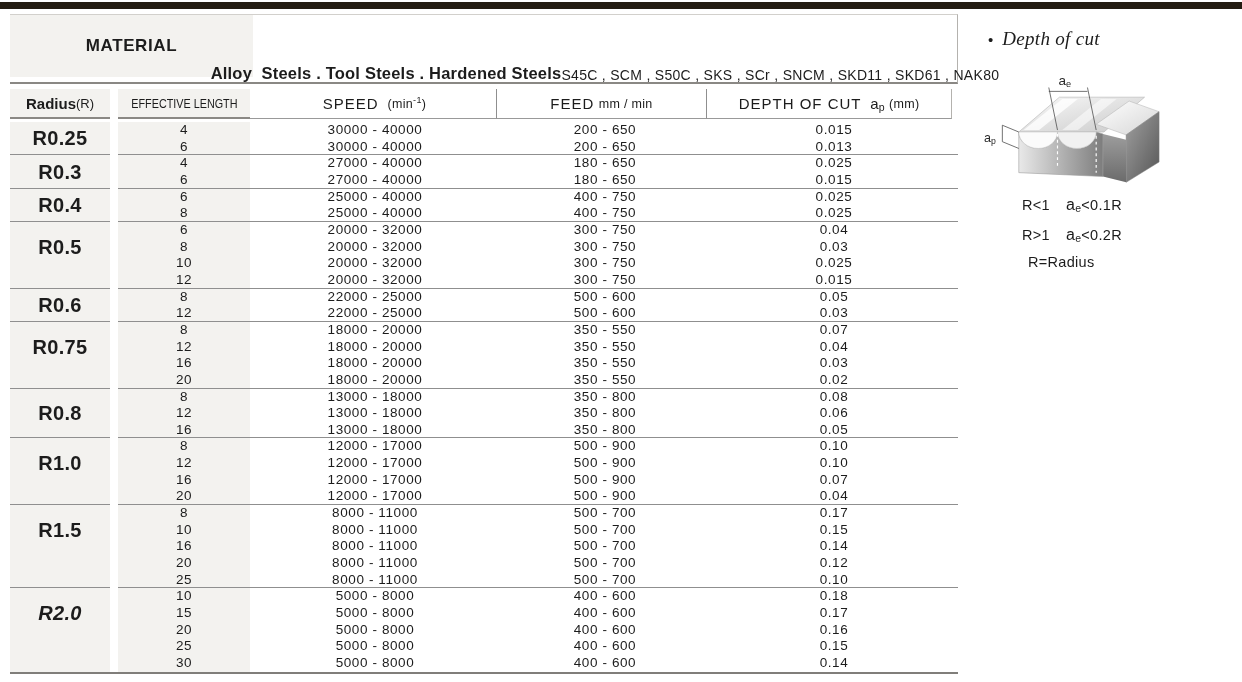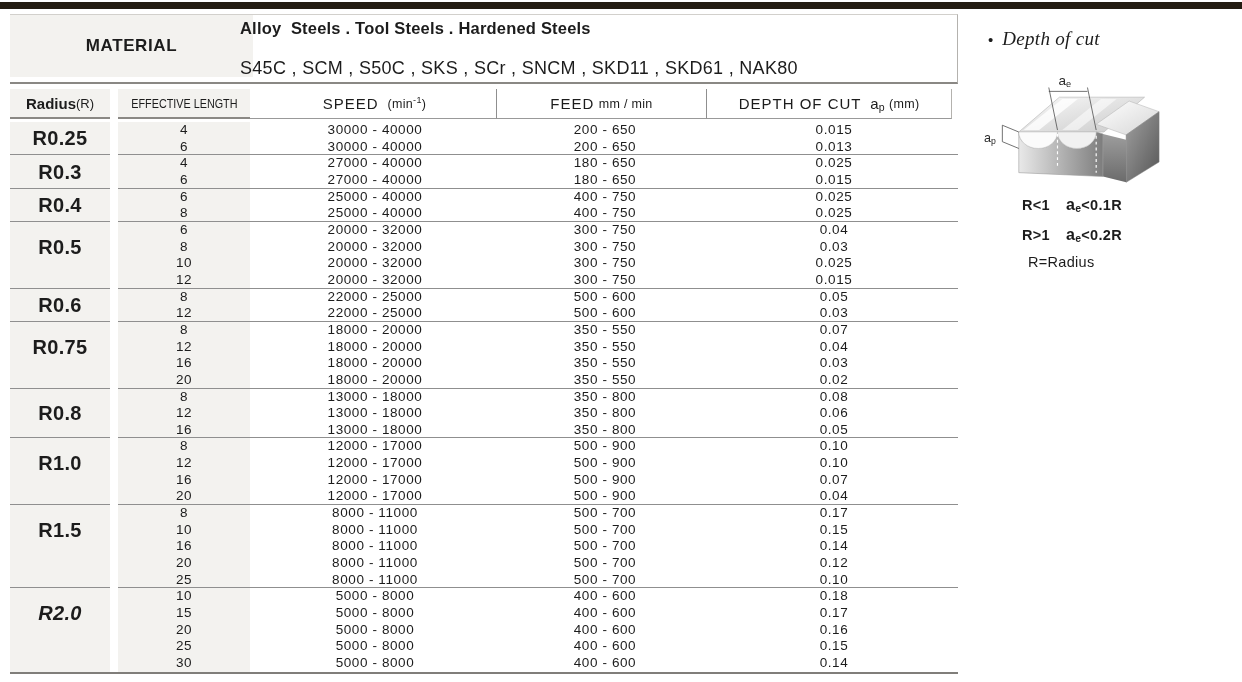--- a/index.html
+++ b/index.html
@@ -7,24 +7,24 @@
           font-family:"Liberation Sans",sans-serif;color:#1c1c1c;}
   .topbar{position:absolute;left:0;top:2px;width:1242px;height:7px;background:#241c12;}
 
   
   .table-area{position:absolute;left:10px;top:14px;width:948px;}
   .mat-row{position:relative;height:70px;border-top:1px solid #d2d0cc;border-right:1px solid #b4b2ae;
            border-bottom:2px solid #8a8884;box-sizing:border-box;}
   .mat-cell{position:absolute;left:0;top:0;width:243px;height:62px;background:#f3f2ef;
             display:flex;align-items:center;justify-content:center;
             font-size:17px;font-weight:bold;letter-spacing:.6px;}
-  .mat-info{position:absolute;left:230px;right:0;top:0;height:68px;display:flex;flex-direction:column;
-            align-items:flex-start;justify-content:center;}
+  .mat-info{position:absolute;left:243px;right:0;top:0;height:68px;display:flex;flex-direction:row;
+            align-items:flex-end;justify-content:center;}
   .mat-line1{font-size:16.5px;font-weight:bold;white-space:pre;letter-spacing:.2px;}
-  .mat-line2{font-size:18px;margin-top:20px;letter-spacing:.3px;white-space:pre;}
+  .mat-line2{font-size:14px;margin-top:20px;letter-spacing:.3px;white-space:pre;}
 
   .col-headers{position:relative;margin-top:5px;height:30px;display:flex;box-sizing:border-box;}
   .ch{display:flex;align-items:center;justify-content:center;box-sizing:border-box;white-space:pre;}
   .ch-radius{width:100px;background:#f3f2ef;border-bottom:2px solid #8a8884;font-size:15px;}
   .ch-gap1{width:8px;}
   .ch-length{width:132px;background:#f3f2ef;border-bottom:2px solid #8a8884;}
   .ch-length .cond{display:inline-block;transform:scaleX(.8);font-size:13.5px;letter-spacing:0;}
   .ch-gap2{width:3px;border-bottom:1px solid #999;}
   .ch-speed{width:244px;border-right:1px solid #8f8f8f;border-bottom:1px solid #999;}
   .ch-feed{width:210px;border-right:1px solid #8f8f8f;border-bottom:1px solid #999;}
@@ -52,21 +52,21 @@
   .grp:not(:first-child) .g-fed,
   .grp:not(:first-child) .g-dep{box-shadow:0 -1px 0 #8f8f8f;}
   .ln{height:16.67px;line-height:16.67px;text-align:center;font-size:13.5px;letter-spacing:.6px;white-space:pre;}
   .rlabel{font-weight:bold;font-size:20px;text-align:center;line-height:16.67px;letter-spacing:.3px;}
 
   
   .side-title{position:absolute;left:988px;top:28px;display:flex;align-items:center;}
   .side-bullet{font-size:15px;margin-right:9px;}
   .side-title-text{font-family:"Liberation Serif",serif;font-style:italic;font-size:19px;letter-spacing:.3px;}
   .doc-svg{position:absolute;left:983px;top:70px;}
-  .note{position:absolute;left:1022px;font-size:14.5px;letter-spacing:.3px;white-space:pre;font-weight:bold;}
+  .note{position:absolute;left:1022px;font-size:14.5px;letter-spacing:.3px;white-space:pre;}
   .note-cond{display:inline-block;min-width:44px;}
   .note .sym{font-size:16px;}
   .note .sym sub{font-size:10.5px;vertical-align:-2px;}
   .note-1{top:196px;}
   .note-2{top:226px;}
   .radius-note{position:absolute;left:1028px;top:254px;font-size:14.5px;letter-spacing:.3px;}
 </style>
 </head>
 <body>
 

